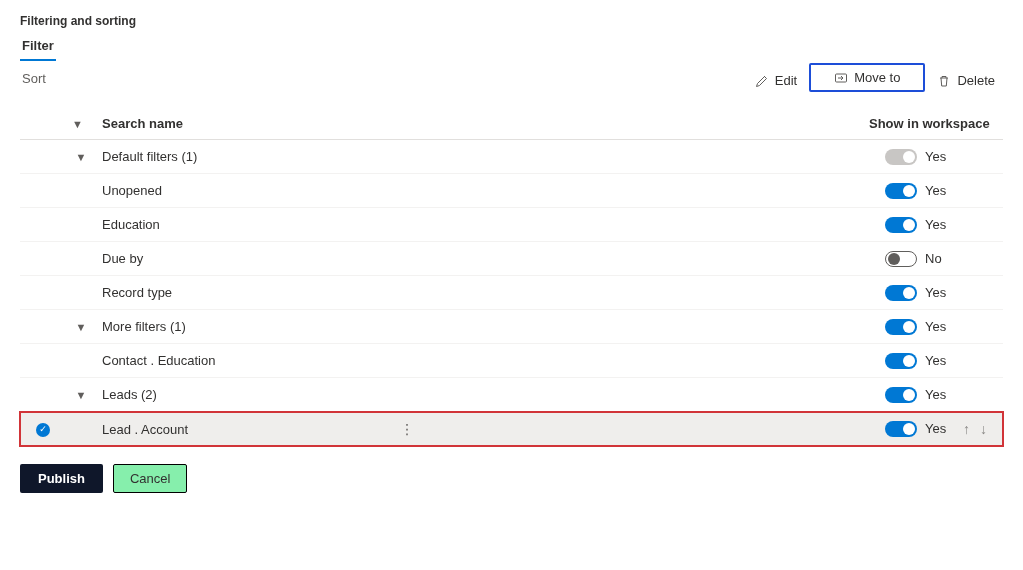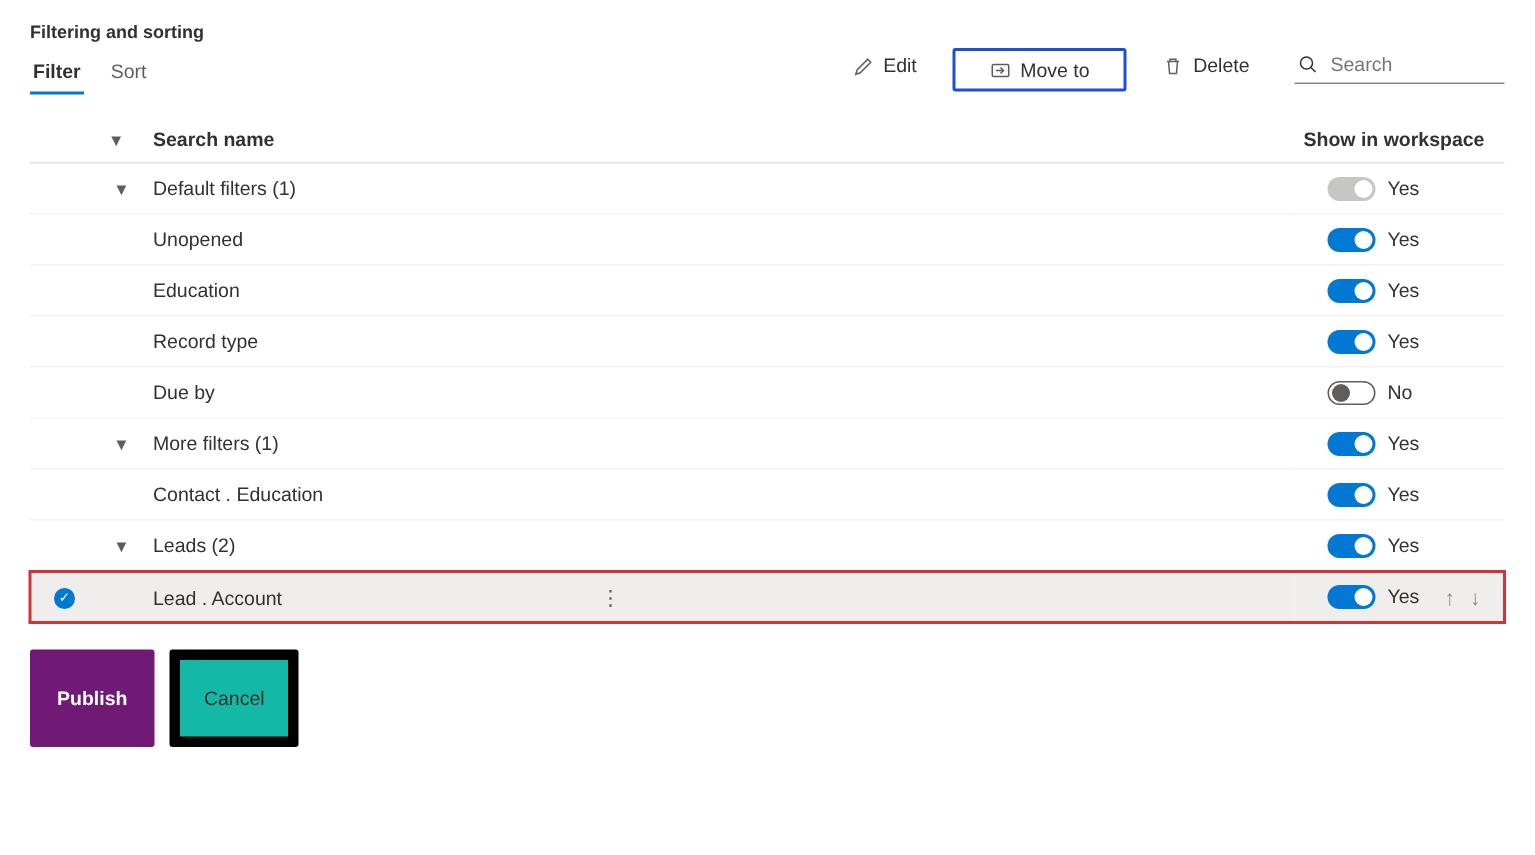--- a/index.html
+++ b/index.html
@@ -24,33 +24,33 @@
     margin-bottom: 18px;
   }
   .subtitle a { color: #1160b7; text-decoration: none; cursor: pointer; }
   .tabs-row {
     display: flex;
     align-items: flex-end;
     justify-content: space-between;
     border-bottom: 0px solid transparent;
     margin-bottom: 0;
   }
-  .tabs { display: flex; gap: 16px; }
+  .tabs { display: flex; gap: 4px; flex-direction: column; }
   .tab {
     padding: 6px 2px 6px 2px;
     font-size: 13px;
     color: #605e5c;
     border-bottom: 2px solid transparent;
     cursor: pointer;
   }
   .tab.active { color: #323130; font-weight: 600; border-bottom-color: #0078d4; }
   .commands {
     display: flex;
-    align-items: flex-start;
-    gap: 16px;
+    align-items: flex-end;
+    gap: 4px;
     padding-bottom: 2px;
   }
   .cmd {
     display: inline-flex;
     align-items: center;
     gap: 6px;
     padding: 4px 8px;
     font-size: 13px;
     color: #323130;
     background: transparent;
@@ -143,27 +143,27 @@
   .checkmark {
     width:14px; height:14px; border-radius:50%;
     background:#0078d4; display:inline-flex; align-items:center; justify-content:center;
     color:#fff; font-size:9px; line-height:1;
   }
   .row-menu { color:#605e5c; font-size:14px; padding:0 12px; cursor:pointer; visibility:hidden;}
   tr.selected .row-menu { visibility:visible; }
   .row-arrows { color:#8a8886; font-size:14px; display:inline-flex; gap:10px;}
   .footer-btns { margin-top: 18px; display:flex; gap:10px;}
   .btn-primary {
-    background:#701a75; color:#fff; border:none;
+    background:#0f172a; color:#fff; border:none;
     padding:7px 18px; font-size:13px; font-weight:600;
     cursor:pointer; border-radius:2px;
   }
   .btn-secondary {
-    background:#14b8a6; color:#323130; border:7px solid #000000;
-    padding:18px 16px; font-size:13px;
+    background:#86efac; color:#323130; border:1px solid #000000;
+    padding:6px 16px; font-size:13px;
     cursor:pointer; border-radius:2px;
   }
   svg { display:block; }
 </style>
 </head>
 <body>
 
 <div class="page">
   <h1>Filtering and sorting</h1>
 
@@ -193,29 +193,20 @@
         </button>
       </span>
       <button class="cmd">
         <span class="ic">
           <svg width="14" height="14" viewBox="0 0 14 14">
               <path d="M3 4h8M5 4V2.5h4V4M4 4l.7 8h4.6L10 4" fill="none" stroke="currentColor"></path>
             </svg>
         </span>
         <span>Delete</span>
       </button>
-      <span class="search-wrap">
-        <span class="ic">
-          <svg width="14" height="14" viewBox="0 0 14 14">
-              <circle cx="6" cy="6" r="4" fill="none" stroke="currentColor"></circle>
-              <path d="M9 9l3 3" stroke="currentColor"></path>
-            </svg>
-        </span>
-        <input placeholder="Search" style="">
-      </span>
     </div>
   </div>
 
   <table class="grid">
     <thead>
       <tr>
         <th class="h-check"></th>
         <th class="h-chev"><span class="chev">▼</span></th>
         <th>Search name</th>
         <th class="h-show">Show in workspace</th>
@@ -254,37 +245,37 @@
             <div style="display: flex; align-items: center; justify-content: flex-end; gap: 8px;">
               <span class="toggle on"></span>
               <span style="width: 22px;">Yes</span>
               <span style="width: 40px; display: inline-flex; justify-content: center;"></span>
             </div>
           </td>
         </tr>
         <tr>
           <td class="col-check"></td>
           <td class="col-chev"></td>
-          <td class="col-name"><span>Record type</span></td>
-          <td style="width: 140px; text-align: left; padding-right: 8px;">
-            <div style="display: flex; align-items: center; justify-content: flex-end; gap: 8px;">
-              <span class="toggle on"></span>
-              <span style="width: 22px;">Yes</span>
-              <span style="width: 40px; display: inline-flex; justify-content: center;"></span>
-            </div>
-          </td>
-        </tr>
-        <tr>
-          <td class="col-check"></td>
-          <td class="col-chev"></td>
           <td class="col-name"><span>Due by</span></td>
           <td style="width: 140px; text-align: left; padding-right: 8px;">
             <div style="display: flex; align-items: center; justify-content: flex-end; gap: 8px;">
               <span class="toggle off"></span>
               <span style="width: 22px;">No</span>
+              <span style="width: 40px; display: inline-flex; justify-content: center;"></span>
+            </div>
+          </td>
+        </tr>
+        <tr>
+          <td class="col-check"></td>
+          <td class="col-chev"></td>
+          <td class="col-name"><span>Record type</span></td>
+          <td style="width: 140px; text-align: left; padding-right: 8px;">
+            <div style="display: flex; align-items: center; justify-content: flex-end; gap: 8px;">
+              <span class="toggle on"></span>
+              <span style="width: 22px;">Yes</span>
               <span style="width: 40px; display: inline-flex; justify-content: center;"></span>
             </div>
           </td>
         </tr>
         <tr>
           <td class="col-check"></td>
           <td class="col-chev"><span class="chev">▼</span></td>
           <td class="col-name"><span>More filters (1)</span></td>
           <td style="width: 140px; text-align: left; padding-right: 8px;">
             <div style="display: flex; align-items: center; justify-content: flex-end; gap: 8px;">

